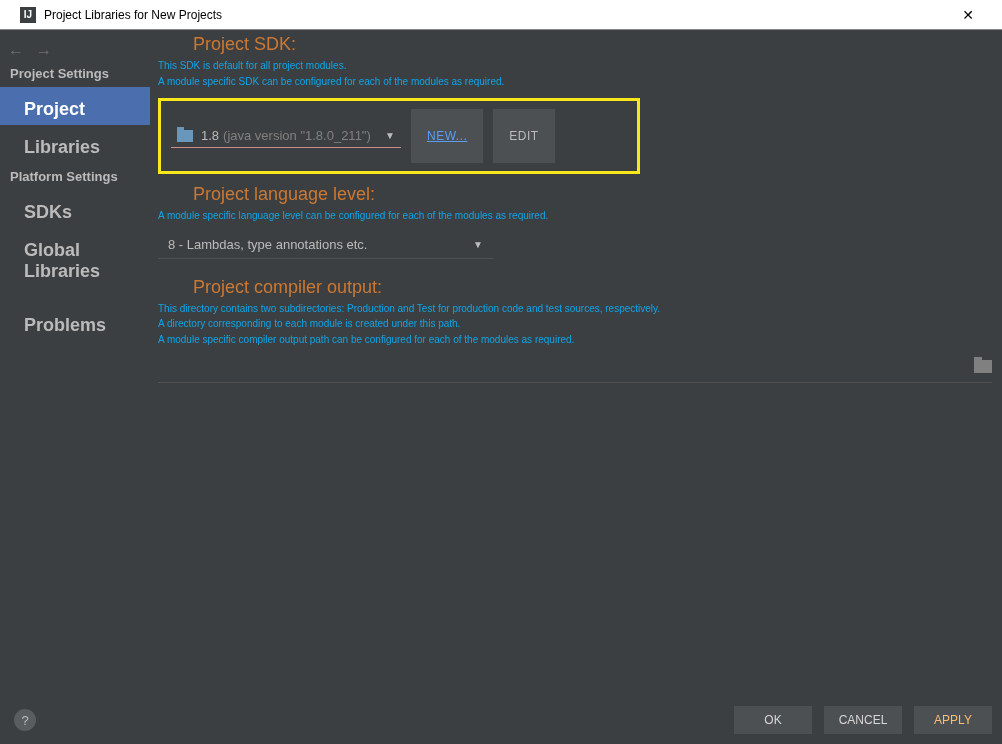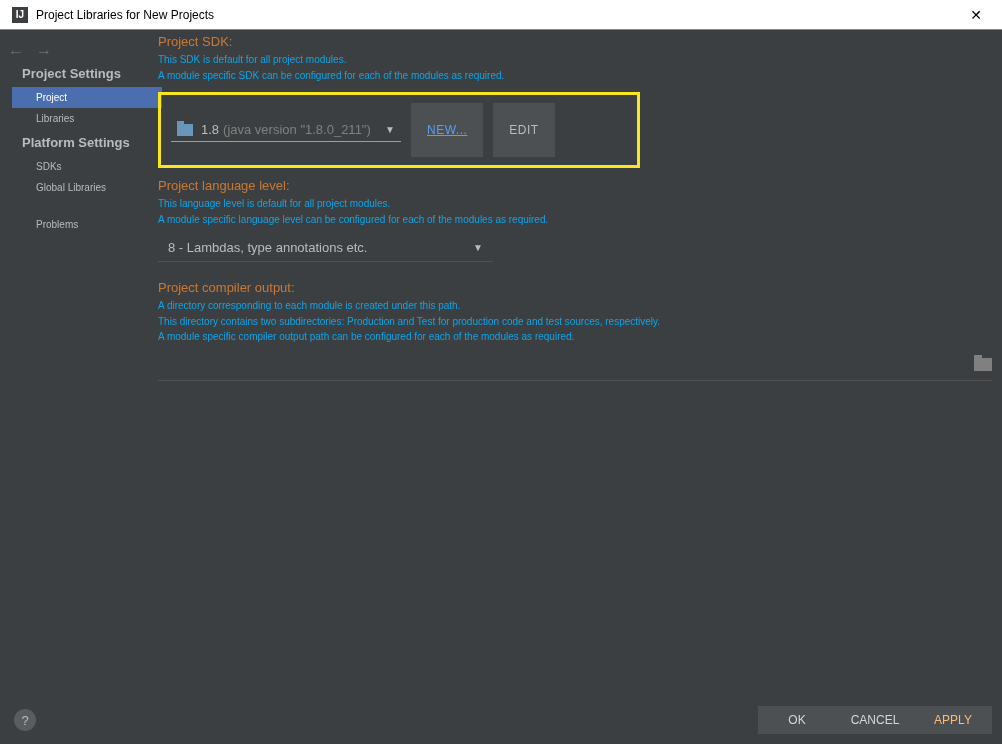--- a/index.html
+++ b/index.html
@@ -1,37 +1,37 @@
 <!DOCTYPE html>
 <html><head>
 <meta charset="utf-8">
 <style>
 * { margin: 0; padding: 0; box-sizing: border-box; font-family: "Segoe UI", Arial, sans-serif; }
 body { width: 1002px; height: 744px; background: #3c3f41; color: #bbbbbb; font-size: 13px; overflow: hidden; position: relative; }
 
 
-.titlebar { height: 30px; background: #ffffff; display: flex; align-items: center; padding: 0 12px; color: #000; border-bottom: 1px solid #888; }
+.titlebar { height: 30px; background: #ffffff; display: flex; align-items: center; padding: 0 20px; color: #000; border-bottom: 1px solid #888; }
 .titlebar .app-icon { width: 16px; height: 16px; background: #3c3f41; margin-right: 8px; display: flex; align-items: center; justify-content: center; color: #fff; font-size: 10px; font-weight: bold; }
 .titlebar .title { flex: 1; font-size: 12px; color: #000; }
 .titlebar .close { font-size: 14px; cursor: pointer; color: #000; padding: 0 8px; }
 
 
 .nav-arrows { position: absolute; top: 41px; left: 8px; display: flex; gap: 12px; }
 .nav-arrows span { color: #6e6e6e; font-size: 16px; cursor: pointer; }
 
 
-.sidebar { position: absolute; left: 12px; top: 60px; width: 150px; }
+.sidebar { position: absolute; left: 0; top: 60px; width: 150px; }
 .sidebar .heading { font-weight: bold; color: #bbbbbb; font-size: 13px; padding: 6px 10px; }
-.sidebar .item { padding: 5px 10px 5px 24px; cursor: pointer; font-size: 10px; color: #bbbbbb; }
+.sidebar .item { padding: 12px 10px 5px 24px; cursor: pointer; font-size: 18px; color: #bbbbbb; font-weight: bold; }
 .sidebar .item.selected { background: #4b6eaf; color: #ffffff; }
 .sidebar .sep { height: 16px; }
 
 
 .main { position: absolute; left: 158px; top: 34px; right: 10px; bottom: 50px; padding-top: 0; }
-.section-title { color: #cc7832; font-size: 13px; margin-bottom: 4px; }
+.section-title { color: #cc7832; font-size: 18px; margin-bottom: 4px; margin-left: 35px; }
 .desc { color: #0ea5e9; font-size: 10px; line-height: 1.35; margin-bottom: 2px; }
 
 
 .sdk-row-wrap { border: 3px solid #f8e71c; padding: 8px 10px; margin: 8px 0 10px 0; display: inline-flex; align-items: center; gap: 10px; width: 482px; }
 .sdk-combo { display: flex; align-items: center; border-bottom: 1px solid #c98b8b; padding: 4px 6px; min-width: 230px; cursor: pointer; }
 .sdk-combo .folder-icon { width: 16px; height: 12px; background: #6897bb; margin-right: 8px; position: relative; }
 .sdk-combo .folder-icon::before { content: ""; position: absolute; top: -3px; left: 0; width: 7px; height: 3px; background: #6897bb; }
 .sdk-combo .main-text { color: #bbbbbb; }
 .sdk-combo .sub-text { color: #808080; margin-left: 4px; }
 .sdk-combo .arrow { margin-left: auto; color: #bbbbbb; font-size: 10px; }
@@ -45,21 +45,21 @@
 
 .output-row { display: flex; align-items: center; border-bottom: 1px solid #515151; padding: 4px 0 6px 0; margin-top: 10px; }
 .output-row .folder-btn { margin-left: auto; color: #808080; cursor: pointer; }
 .folder-shape { width: 18px; height: 13px; background: #808080; position: relative; display: inline-block; }
 .folder-shape::before { content: ""; position: absolute; top: -3px; left: 0; width: 8px; height: 3px; background: #808080; }
 
 
 .bottom-bar { position: absolute; bottom: 10px; left: 0; right: 10px; display: flex; align-items: center; }
 .help { width: 22px; height: 22px; border-radius: 50%; background: #5a5d5f; color: #bbbbbb; display: flex; align-items: center; justify-content: center; margin-left: 14px; cursor: pointer; font-size: 13px; }
 .bottom-bar .spacer { flex: 1; }
-.bottom-bar .dlg-btn { background: #4c5052; color: #d6d6d6; padding: 7px 0; width: 78px; text-align: center; margin-left: 0; cursor: pointer; font-size: 12px; }
+.bottom-bar .dlg-btn { background: #4c5052; color: #d6d6d6; padding: 7px 0; width: 78px; text-align: center; margin-left: 12px; cursor: pointer; font-size: 12px; }
 .bottom-bar .dlg-btn.disabled { color: #fdba74; }
 </style>
 </head>
 <body>
 
 <div class="titlebar">
   <div class="app-icon">IJ</div>
   <div class="title">Project Libraries for New Projects</div>
   <div class="close">✕</div>
 </div>
@@ -93,31 +93,30 @@
       <span class="main-text">1.8</span>
       <span class="sub-text">(java version "1.8.0_211")</span>
       <span class="arrow">▼</span>
     </div>
     <div class="btn new">NEW...</div>
     <div class="btn">EDIT</div>
   </div>
 
   
   <div class="section-title">Project language level:</div>
-  <div class="desc">This language level is default for all project modules.</div>
   <div class="desc">A module specific language level can be configured for each of the modules as required.</div>
   <div class="lang-combo">
     <span>8 - Lambdas, type annotations etc.</span>
     <span class="arrow">▼</span>
   </div>
 
   
   <div class="section-title">Project compiler output:</div>
+  <div class="desc">This directory contains two subdirectories: Production and Test for production code and test sources, respectively.</div>
   <div class="desc">A directory corresponding to each module is created under this path.</div>
-  <div class="desc">This directory contains two subdirectories: Production and Test for production code and test sources, respectively.</div>
   <div class="desc">A module specific compiler output path can be configured for each of the modules as required.</div>
   <div class="output-row">
     <span style="flex:1"></span>
     <span class="folder-btn"><span class="folder-shape"></span></span>
   </div>
 
 </div>
 
 <div class="bottom-bar">
   <div class="help">?</div>

